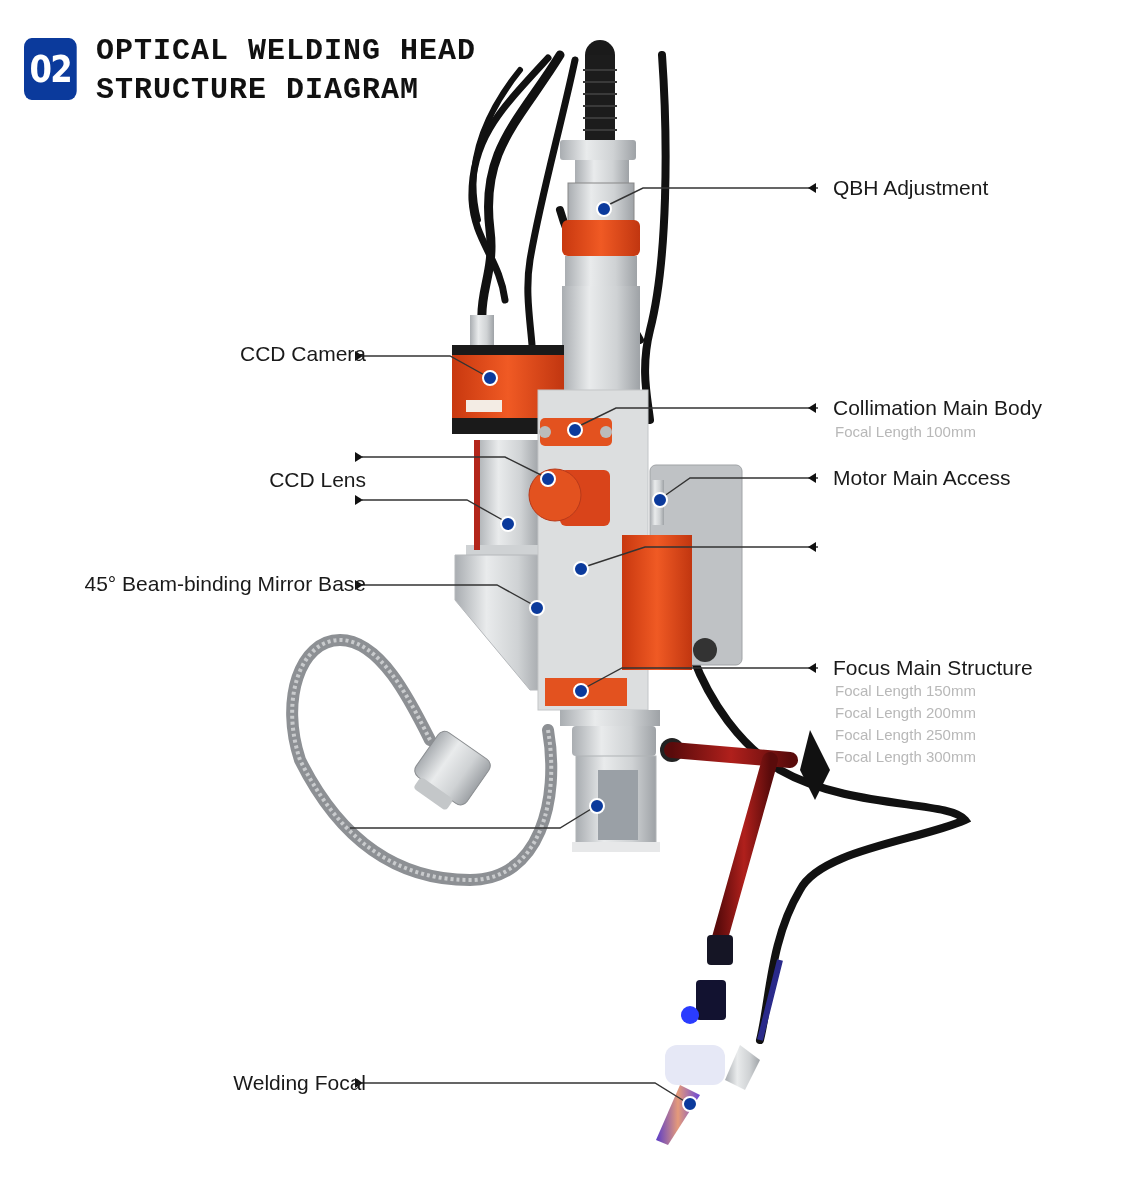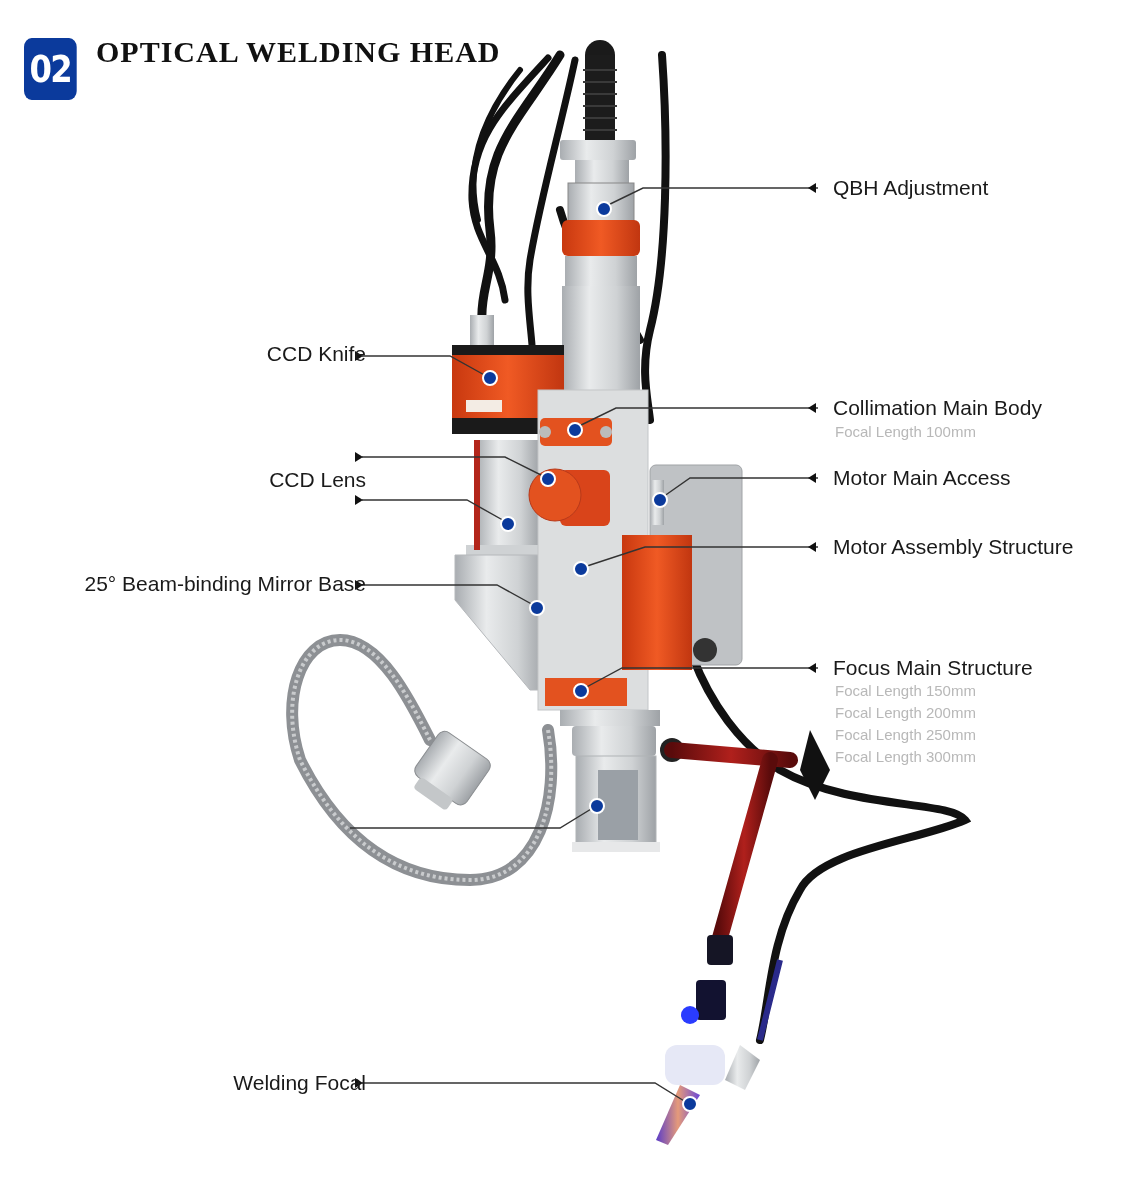--- a/index.html
+++ b/index.html
@@ -1,20 +1,20 @@
 <!DOCTYPE html>
 <html><head>
 <meta charset="utf-8">
 <style>
   html,body{margin:0;padding:0;background:#ffffff;}
   body{width:1130px;height:1192px;position:relative;overflow:hidden;font-family:"Liberation Sans",sans-serif;}
   #stage{position:absolute;left:0;top:0;width:1130px;height:1192px;padding-left:26px;}
   .badge{position:absolute;left:24px;top:38px;width:62px;height:62px;background:#0b3a9c;border-radius:9px;
     color:#fff;font-family:"DejaVu Sans",sans-serif;font-weight:bold;font-size:38px;line-height:62px;text-align:center;letter-spacing:-2px;transform:scaleX(0.85);transform-origin:left center;}
-  .title{position:absolute;left:96px;top:32px;font-family:Liberation Serif, serif;font-weight:bold;font-size:30px;line-height:39px;color:#111;letter-spacing:1px;}
+  .title{position:absolute;left:96px;top:32px;font-family:Liberation Mono, monospace;font-weight:bold;font-size:30px;line-height:39px;color:#111;letter-spacing:1px;}
   .lbl{position:absolute;font-family:"Liberation Sans",sans-serif;font-size:21px;color:#1a1a1a;white-space:nowrap;line-height:24px;}
   .lbl.left{text-align:right;}
   .sub{position:absolute;font-family:"Liberation Sans",sans-serif;font-size:15px;color:#b8b8b8;white-space:nowrap;line-height:22px;}
 </style>
 </head>
 <body>
 
 <div id="stage">
 
   <svg width="1130" height="1192" style="position:absolute;left:0;top:0">
@@ -175,30 +175,30 @@
       <circle cx="537" cy="608" r="7"></circle>
       <circle cx="581" cy="691" r="7"></circle>
       <circle cx="597" cy="806" r="7"></circle>
       <circle cx="690" cy="1104" r="7"></circle>
     </g>
   </svg>
 
   <div class="badge">02</div>
   <div class="title">
     <div>OPTICAL WELDING HEAD</div>
+    <div>STRUCTURE DIAGRAM</div>
   </div>
 
   <div class="lbl" style="left:833px;top:176px">QBH Adjustment</div>
   <div class="lbl" style="left:833px;top:396px">Collimation Main Body</div>
   <div class="sub" style="left:835px;top:421px">Focal Length 100mm</div>
   <div class="lbl" style="left:833px;top:466px">Motor Main Access</div>
-  <div class="lbl" style="left:833px;top:535px">Motor Assembly Structure</div>
   <div class="lbl" style="left:833px;top:656px">Focus Main Structure</div>
   <div class="sub" style="left:835px;top:680px">Focal Length 150mm</div>
   <div class="sub" style="left:835px;top:702px">Focal Length 200mm</div>
   <div class="sub" style="left:835px;top:724px">Focal Length 250mm</div>
   <div class="sub" style="left:835px;top:746px">Focal Length 300mm</div>
 
-  <div class="lbl left" style="right:790px;top:342px">CCD Knife</div>
+  <div class="lbl left" style="right:790px;top:342px">CCD Camera</div>
   <div class="lbl left" style="right:790px;top:468px">CCD Lens</div>
-  <div class="lbl left" style="right:790px;top:572px">25° Beam-binding Mirror Base</div>
+  <div class="lbl left" style="right:790px;top:572px">45° Beam-binding Mirror Base</div>
   <div class="lbl left" style="right:790px;top:1071px">Welding Focal</div>
 </div>
 
 </body></html>

